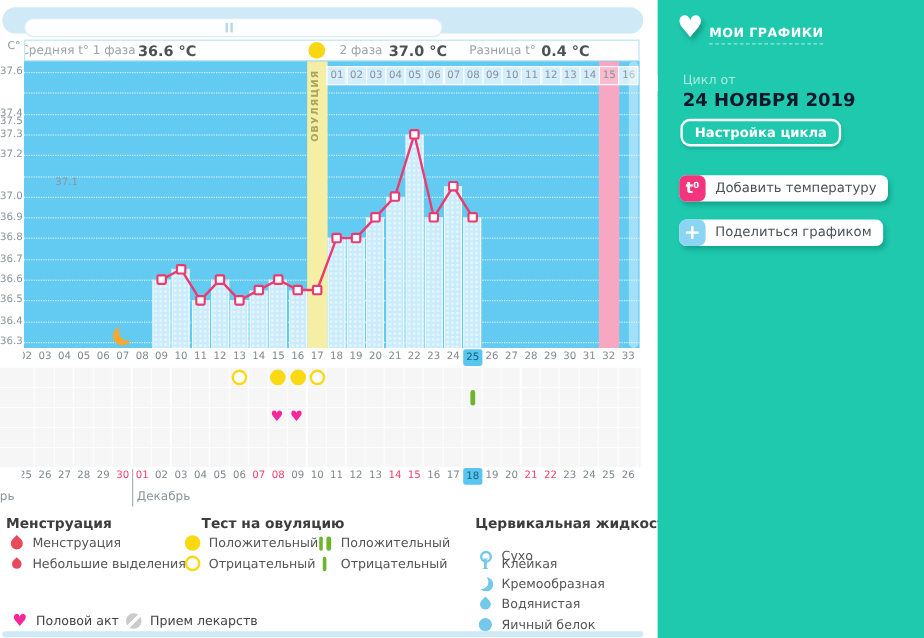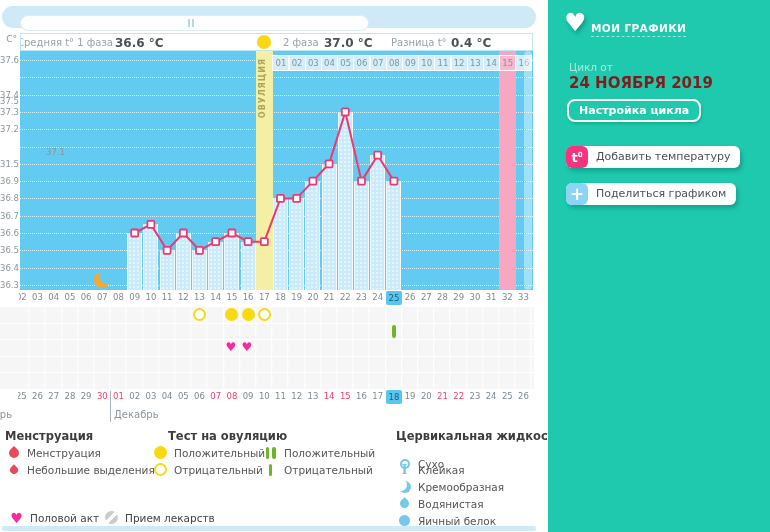--- a/index.html
+++ b/index.html
@@ -96,21 +96,21 @@
 
   
   #sb{left:548px;top:0;width:222px;height:532px;background:#1ec9ae;}
   .sb-pointer{position:absolute;left:-7px;top:62px;width:0;height:0;
               border-top:7px solid transparent;border-bottom:7px solid transparent;border-right:7px solid #fff;}
   .sb-heart{position:absolute;left:16px;top:10px;font-size:25px;color:#fff;
             text-shadow:2px 3px 4px rgba(0,90,78,.4);line-height:26px;}
   .sb-title{position:absolute;left:43px;top:22px;font-size:10.5px;font-weight:bold;color:#fff;
             letter-spacing:.4px;border-bottom:1px dashed rgba(255,255,255,.55);padding-bottom:2px;cursor:pointer;}
   .sb-cycle-label{position:absolute;left:21px;top:61px;font-size:10.5px;color:rgba(255,255,255,.62);}
-  .sb-cycle-date{position:absolute;left:21px;top:74px;font-size:15px;font-weight:bold;color:#7f1d1d;}
+  .sb-cycle-date{position:absolute;left:21px;top:74px;font-size:15px;font-weight:bold;color:#0f172a;}
   .sb-settings{position:absolute;left:19px;top:99px;border:2px solid #fff;border-radius:8px;
                padding:3px 10px;font-size:11px;font-weight:bold;color:#fff;cursor:pointer;
                box-shadow:1px 2px 3px rgba(0,90,78,.25);}
   .sb-btn{position:absolute;left:18px;display:flex;align-items:center;height:22px;border-radius:6px;
           background:#fff;box-shadow:2px 3px 4px rgba(0,90,78,.35);cursor:pointer;}
   .bicon{width:22px;height:22px;border-radius:6px;display:flex;align-items:center;justify-content:center;
          color:#fff;font-weight:bold;}
   .bicon.pink{background:#f4357e;font-size:13px;}
   .bicon.blue{background:#8bd4f4;font-size:17px;}
   .bicon sup{font-size:7px;margin-top:-5px;}
@@ -215,21 +215,21 @@
     </div>
 
   <div class="abs" id="yunit">C°</div>
   <div class="abs" id="ylabels">
       <div class="ylab" style="top: 55px;">37.6</div>
       <div class="ylab" style="top: 72.3px; margin-top: 24px;">37.5</div>
       <div class="ylab" style="top: 89.6px;">37.4</div>
       <div class="ylab" style="top: 106.9px;">37.3</div>
       <div class="ylab" style="top: 124.2px;">37.2</div>
       <div class="ylab" style="top: 147px; margin-left: 46px;">37.1</div>
-      <div class="ylab" style="top: 158.8px;">31.5</div>
+      <div class="ylab" style="top: 158.8px;">37.0</div>
       <div class="ylab" style="top: 176.1px;">36.9</div>
       <div class="ylab" style="top: 193.4px;">36.8</div>
       <div class="ylab" style="top: 210.7px;">36.7</div>
       <div class="ylab" style="top: 228px;">36.6</div>
       <div class="ylab" style="top: 245.3px;">36.5</div>
       <div class="ylab" style="top: 262.6px;">36.4</div>
       <div class="ylab" style="top: 279.9px;">36.3</div>
     </div>
 
   <div class="abs" id="dayrow">

